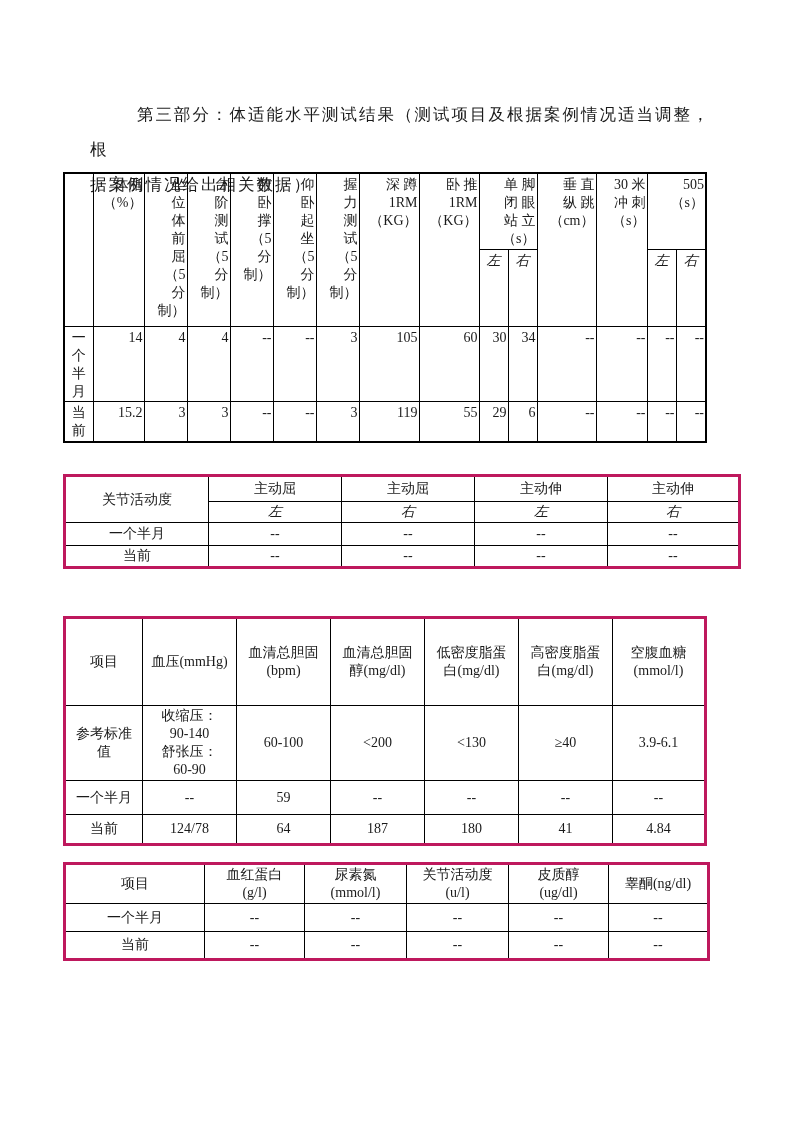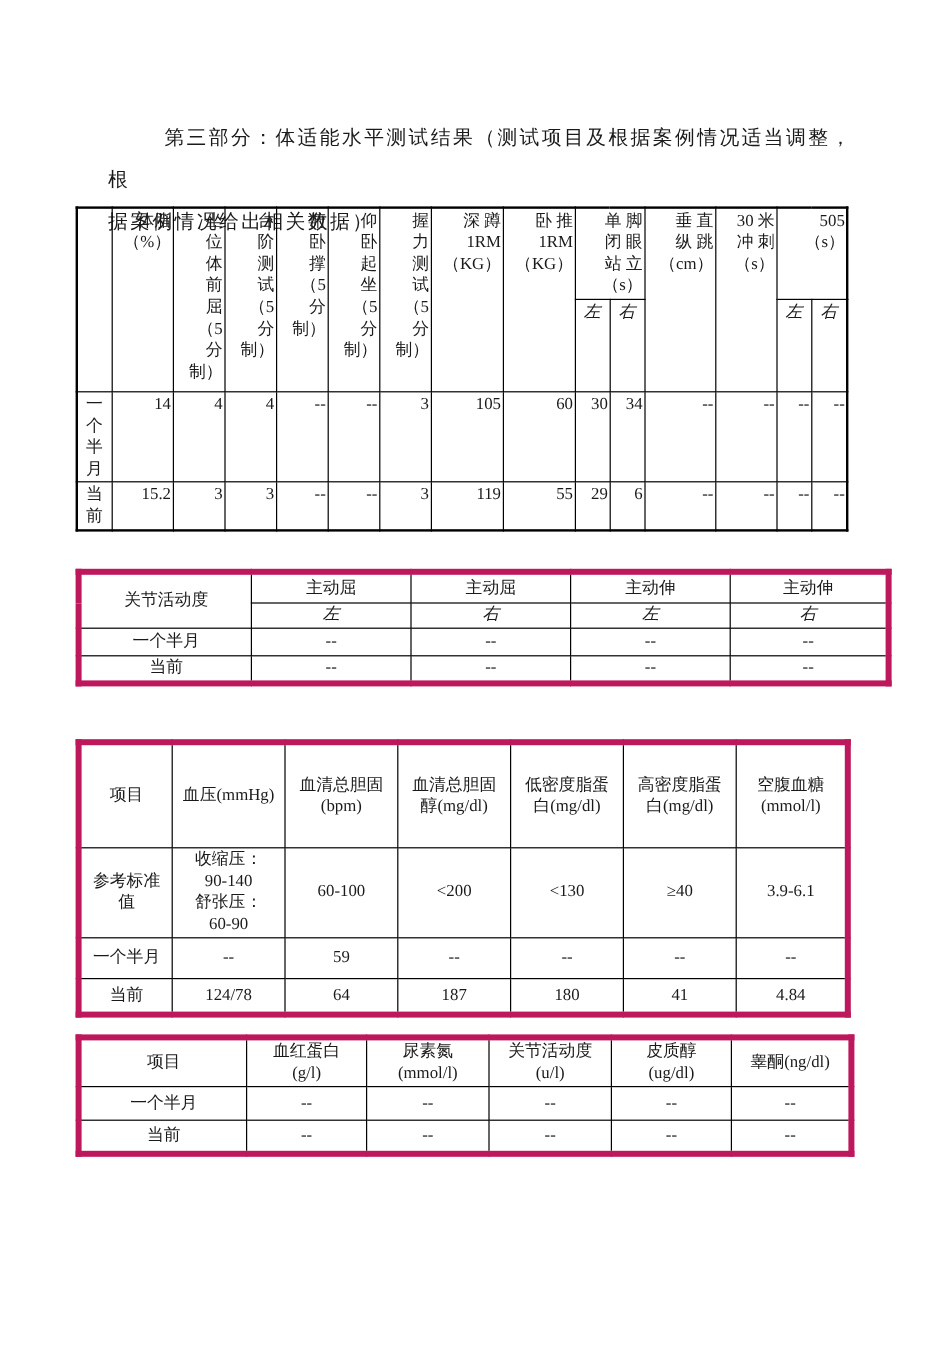--- a/index.html
+++ b/index.html
@@ -17,21 +17,21 @@
   td {
     border:1px solid #000; font-size:14px; line-height:18px;
     overflow:hidden; white-space:pre-wrap; color:#1a1a1a;
   }
   
   .t1 { border:2px solid #000; }
   .t1 td { vertical-align:top; text-align:right; padding:2px 1px 1px 5px; }
   .t1 td.lbl { text-align:center; padding:2px 0 0 0; }
   .t1 td.lr  { text-align:center; font-style:italic; padding:2px 0 0 0; }
   
-  .tc { border:5px solid #be185d; }
+  .tc { border:3px solid #be185d; }
   .tc td { vertical-align:middle; text-align:center; padding:1px 2px; }
   .lr2 { font-style:italic; }
 </style>
 </head>
 <body>
 
 <div class="page">
 
   <div class="abs title" style="left:90px; top:97px; width:648px;">第三部分：体适能水平测试结果（测试项目及根据案例情况适当调整，  根
 据案例情况给出相关数据）</div>

